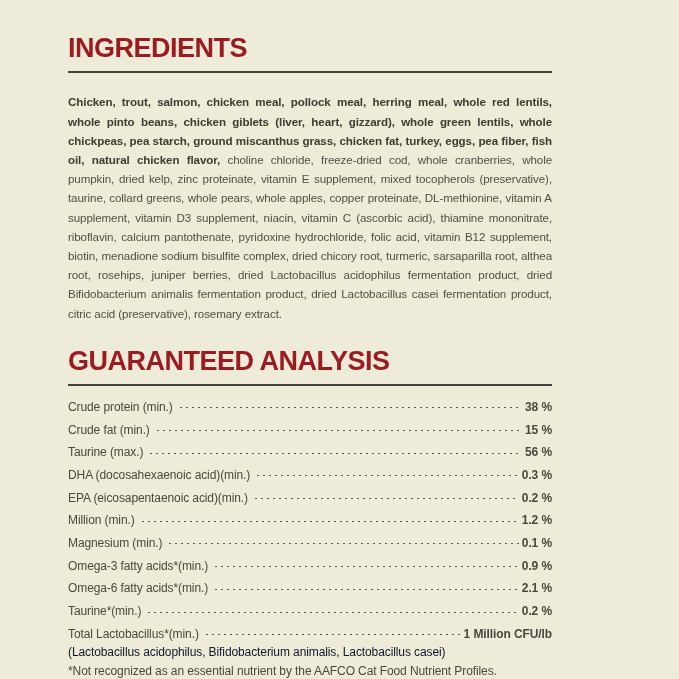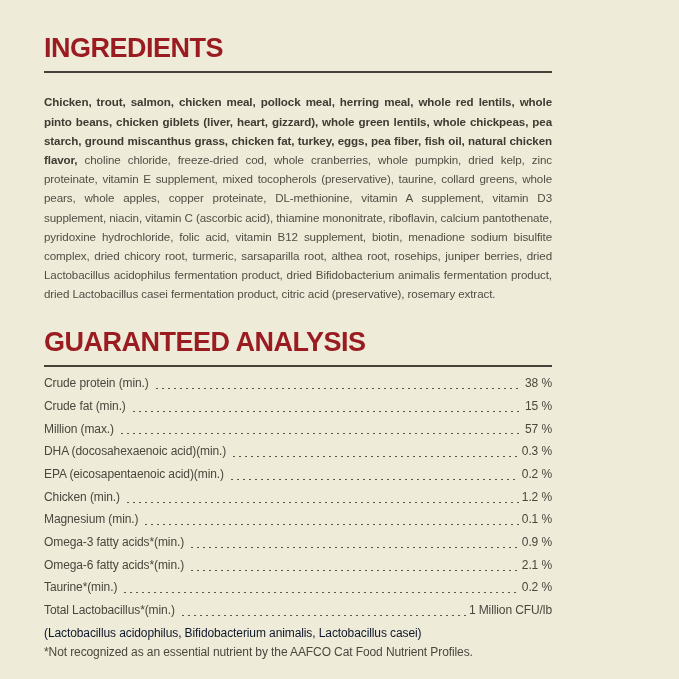--- a/index.html
+++ b/index.html
@@ -5,21 +5,21 @@
   * { margin: 0; padding: 0; box-sizing: border-box; }
   html, body { width: 679px; height: 679px; }
   body {
     font-family: "Liberation Sans", sans-serif;
     background: #eeebd9;
   }
   .label-panel {
     width: 620px;
     height: 679px;
     background: #eeebd9;
-    padding: 34px 68px 20px 44px;
+    padding: 34px 68px 20px 68px;
     overflow: hidden;
   }
   .section-title {
     color: #9a1c21;
     font-size: 27px;
     font-weight: bold;
     letter-spacing: -0.5px;
     line-height: 1.05;
   }
   .rule {
@@ -37,38 +37,38 @@
     color: #514e44;
   }
   .ingredients-text .lead {
     font-weight: bold;
     color: #3e3b32;
   }
   .analysis-title-block { margin-top: 24px; }
   .analysis-rows { margin-top: 5px; }
   .analysis-row {
     display: flex;
-    align-items: center;
+    align-items: flex-end;
     height: 22.7px;
     font-size: 12px;
     color: #4a473d;
     letter-spacing: -0.1px;
   }
   .analysis-row .row-label { white-space: nowrap; padding-right: 3px; }
   .analysis-row .row-dots {
     flex: 1 1 auto;
     height: 3px;
     align-self: flex-end;
     margin-bottom: 4.5px;
     background-image: radial-gradient(circle, #5a574c 1px, rgba(0,0,0,0) 1.1px);
     background-size: 6px 3px;
     background-repeat: repeat-x;
     background-position: 2px 0;
   }
-  .analysis-row .row-value { white-space: nowrap; padding-left: 3px; }
+  .analysis-row .row-value { white-space: nowrap; padding-left: 3px; font-weight: bold; }
   .probiotics-note {
     font-size: 12px;
     color: #0f172a;
     letter-spacing: -0.1px;
     height: 22.7px;
     display: flex;
     align-items: center;
   }
   .footnote {
     margin-top: 1px;
@@ -97,36 +97,36 @@
       <span class="row-label">Crude protein (min.)</span>
       <span class="row-dots"></span>
       <span class="row-value">38 %</span>
     </div>
   <div class="analysis-row">
       <span class="row-label">Crude fat (min.)</span>
       <span class="row-dots"></span>
       <span class="row-value">15 %</span>
     </div>
       <div class="analysis-row">
-      <span class="row-label">Million (max.)</span>
+      <span class="row-label">Taurine (max.)</span>
       <span class="row-dots"></span>
-      <span class="row-value">57 %</span>
+      <span class="row-value">56 %</span>
     </div>
       <div class="analysis-row">
       <span class="row-label">DHA (docosahexaenoic acid)(min.)</span>
       <span class="row-dots"></span>
       <span class="row-value">0.3 %</span>
     </div>
       <div class="analysis-row">
       <span class="row-label">EPA (eicosapentaenoic acid)(min.)</span>
       <span class="row-dots"></span>
       <span class="row-value">0.2 %</span>
     </div>
       <div class="analysis-row">
-      <span class="row-label">Chicken (min.)</span>
+      <span class="row-label">Million (min.)</span>
       <span class="row-dots"></span>
       <span class="row-value">1.2 %</span>
     </div>
       <div class="analysis-row">
       <span class="row-label">Magnesium (min.)</span>
       <span class="row-dots"></span>
       <span class="row-value">0.1 %</span>
     </div>
       <div class="analysis-row">
       <span class="row-label">Omega-3 fatty acids*(min.)</span>

